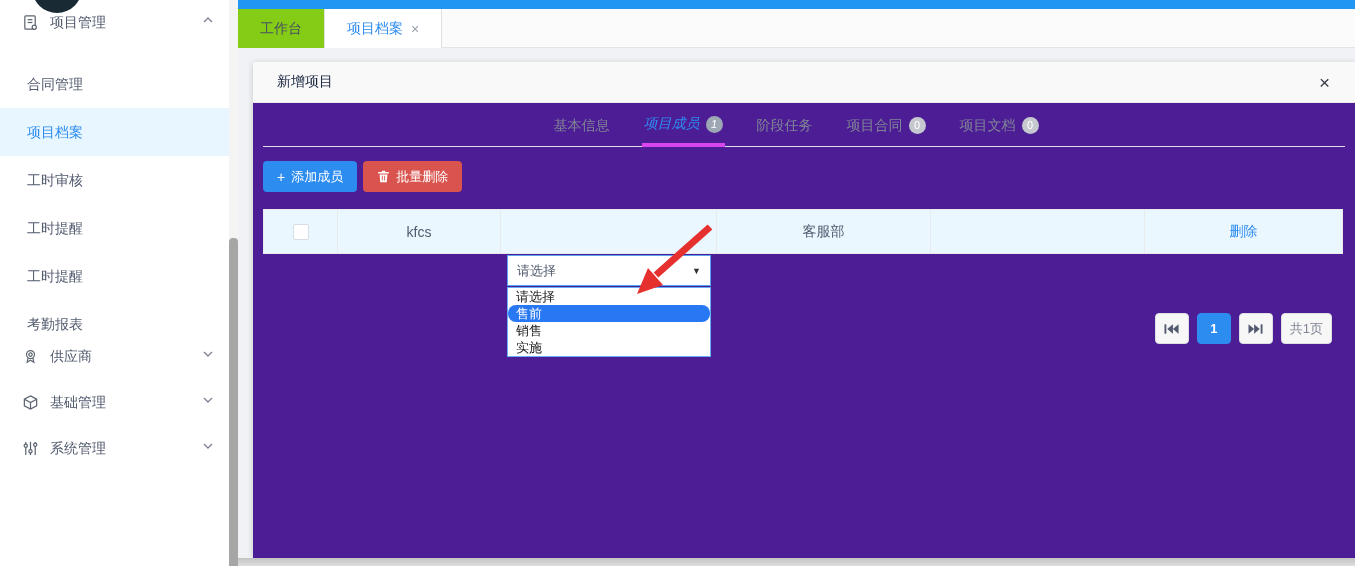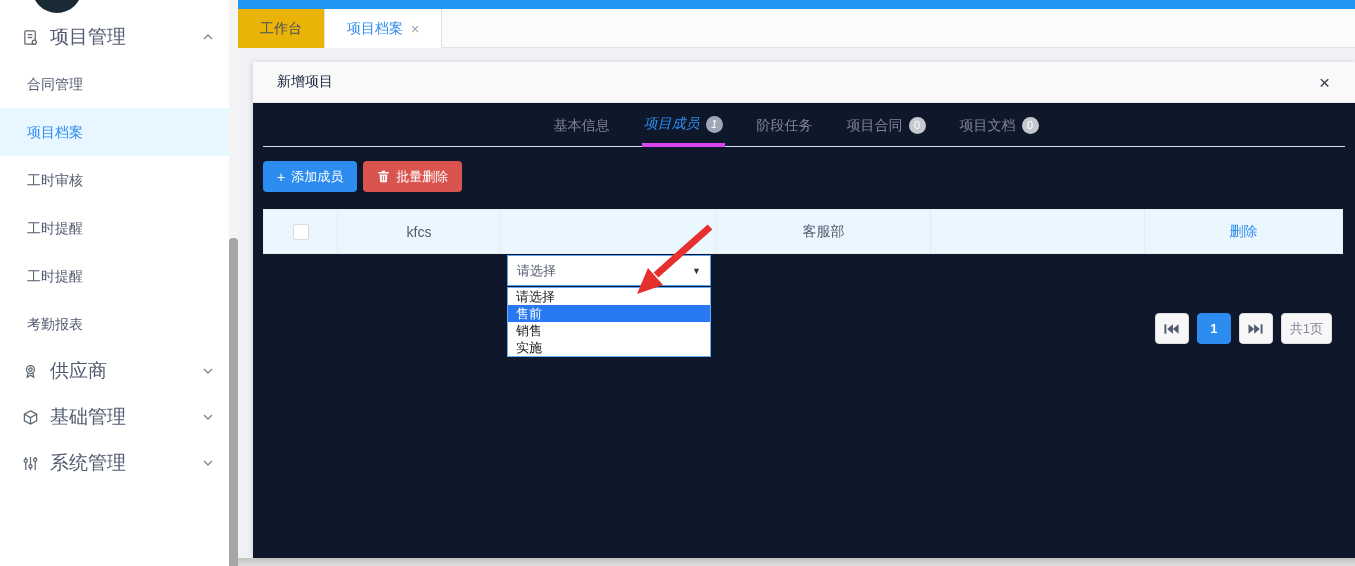--- a/index.html
+++ b/index.html
@@ -3,37 +3,37 @@
 <meta charset="utf-8">
 <style>
   * { margin:0; padding:0; box-sizing:border-box; }
   html,body { width:1355px; height:566px; overflow:hidden; }
   body { font-family:"Liberation Sans","DejaVu Sans",sans-serif; background:#f0f2f5; position:relative; }
 
   
   .sidebar { position:absolute; left:0; top:0; width:238px; height:566px; background:#fff; z-index:5; }
   .logo-circle { position:absolute; left:32px; top:-37px; width:50px; height:50px; border-radius:50%; background:#192a35; }
   .side-menu { position:absolute; top:14px; left:0; width:238px; }
-  .side-group { height:46px; display:flex; align-items:center; padding:0 18px 0 22px; color:#515a6e; font-size:19px; cursor:pointer; width:232px; }
+  .side-group { height:46px; display:flex; align-items:flex-start; padding:0 18px 0 22px; color:#515a6e; font-size:14px; cursor:pointer; width:232px; }
   .side-group .gicon { width:17px; height:17px; margin-right:11px; flex:0 0 17px; }
   .side-group .chev { margin-left:auto; width:12px; height:12px; color:#808695; }
   .side-sub { height:48px; line-height:48px; padding-left:27px; font-size:14px; color:#515a6e; cursor:pointer; width:232px; }
   .side-sub.active { background:#e8f6ff; color:#2d8cf0; border-right:3px solid #1890ff; }
   .sb-track { position:absolute; right:0; top:0; width:9px; height:566px; background:#f4f4f4; }
   .sb-thumb { position:absolute; right:0; top:238px; width:9px; height:328px; background:#a6a6a6; border-radius:4px 4px 0 0; }
 
   
   .topbar { position:absolute; left:238px; top:0; right:0; height:9px; background:#2196f3; }
   .tabbar { position:absolute; left:238px; top:9px; right:0; height:39px; background:#fbfbfb; border-bottom:1px solid #e4e4e4; display:flex; }
-  .page-tab { height:39px; display:flex; align-items:center; justify-content:center; font-size:14px; padding:0 22px; border-right:1px solid #e0e0e0; color:#495060; background:#eab308; cursor:pointer; }
+  .page-tab { height:39px; display:flex; align-items:center; justify-content:center; font-size:14px; padding:0 22px; border-right:1px solid #e0e0e0; color:#495060; background:#84cc16; cursor:pointer; }
   .page-tab.active { background:#fff; color:#2d8cf0; }
   .page-tab .tclose { margin-left:8px; color:#9aa0ab; font-size:14px; cursor:pointer; }
 
   
-  .modal { position:absolute; left:253px; top:62px; right:0; height:496px; background:#0f172a; box-shadow:0 1px 6px rgba(0,0,0,.18); }
+  .modal { position:absolute; left:253px; top:62px; right:0; height:496px; background:#4c1d95; box-shadow:0 1px 6px rgba(0,0,0,.18); }
   .modal-header { height:41px; background:#f9f9fa; border-bottom:1px solid #e8eaec; display:flex; align-items:center; padding:0 25px 0 24px; }
   .modal-title { font-size:14px; color:#17233d; }
   .modal-close { margin-left:auto; font-size:19px; color:#3b3f48; cursor:pointer; line-height:1; }
 
   .modal-tabs { margin:0 10px; padding:12px 0 0 14px; border-bottom:1px solid #dcdee2; display:flex;justify-content:center; }
   .mtab { font-size:14px; color:#808695; padding:0 2px 10px 2px; margin-right:30px; cursor:pointer; display:flex; align-items:center; }
   .mtab.active { color:#2d8cf0; border-bottom:4px solid #d946ef; margin-bottom:-1px;font-style:italic; }
   .mtab .badge { display:inline-block; min-width:17px; height:17px; line-height:17px; border-radius:9px; background:#9ea7b4; color:#fff; font-size:11px; text-align:center; margin-left:6px; }
   .mtab .badge.zero { background:#c5c8ce; }
 
@@ -48,21 +48,21 @@
   .grid th { background:#f8f8f9; }
   .grid td.rowsel { background:#ebf7ff; }
   .cb { width:16px; height:16px; border:1px solid #d7dde4; border-radius:2px; background:#fff; display:inline-block; vertical-align:middle; cursor:pointer; }
   .link { color:#2d8cf0; cursor:pointer; }
 
   
   .sel-box { position:absolute; left:254px; top:193px; width:204px; height:31px; border:1px solid #57a3f3; background:#fff; display:flex; align-items:center; padding:0 9px; font-size:13px; color:#515a6e; cursor:pointer; z-index:20; }
   .sel-box .caret { margin-left:auto; font-size:9px; color:#333; }
   .sel-list { position:absolute; left:254px; top:225px; width:204px; background:#fff; border:1px solid #66aef5; z-index:30; }
   .opt { height:17px; line-height:17px; font-size:13px; color:#1b1b1b; padding-left:8px; cursor:pointer; }
-  .opt.hl { background:#2878f4; color:#fff; }
+  .opt.hl { background:#2878f4; color:#fff;border-radius:8px; }
 
   .pagination { position:absolute; top:251px; right:23px; display:flex; align-items:center; z-index:10; }
   .pg { height:31px; min-width:34px; border:1px solid #dcdee2; border-radius:4px; background:#f7f7f7; margin-left:8px; display:flex; align-items:center; justify-content:center; color:#515a6e; font-size:13px; cursor:pointer; padding:0 8px; }
   .pg.active { background:#2d8cf0; border-color:#2d8cf0; color:#fff; font-weight:bold; }
 
   .hscroll { position:absolute; left:238px; right:0; top:558px; height:8px; background:linear-gradient(#c3c3c3,#dedede); }
   .arrow-svg { position:absolute; left:0; top:0; width:1355px; height:566px; pointer-events:none; z-index:40; }
 </style>
 </head>
 <body>

